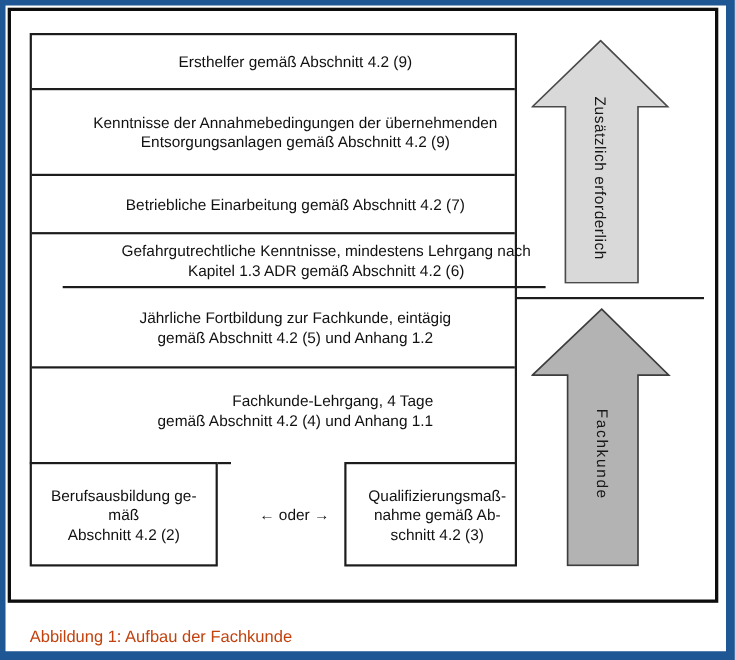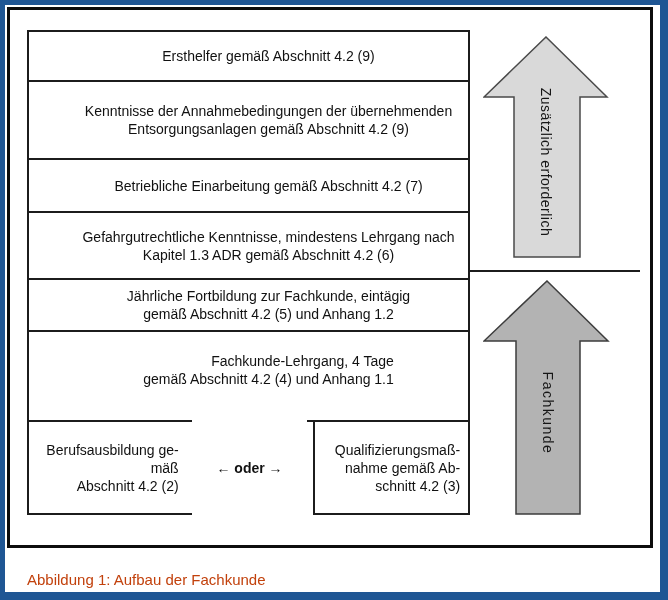--- a/index.html
+++ b/index.html
@@ -30,36 +30,36 @@
   .row{
     box-sizing:border-box;width:100%;
     display:flex;align-items:center;justify-content:center;
     text-align:center;white-space:pre-line;
     font-size:14px;line-height:18px;
     border-bottom:2px solid #1c1c1c;
     padding-left:40px;
   }
   .row:last-child{border-bottom:none;}
   .r1{height:50px;} .r2{height:78px;} .r3{height:53px;}
-  .r4{height:67px;} .r5{height:52px;} .r6{height:75px;text-align:right;}
+  .r4{height:49px;margin-left:28px;} .r5{height:73px;} .r6{height:75px;text-align:right;}
   
   .divider-ext{
     position:absolute;left:470px;top:270px;width:170px;height:2px;
     background:#1c1c1c;
   }
   
   .cell{
     position:absolute;box-sizing:border-box;
     display:flex;align-items:center;justify-content:center;
-    text-align:right;white-space:pre-line;
+    text-align:center;white-space:pre-line;
     font-size:14px;line-height:18px;background:#fff;
   }
   .cell-left{left:27px;top:420px;width:171px;height:95px;border:2px solid #1c1c1c;}
   .cell-right{left:313px;top:420px;width:157px;height:95px;border:2px solid #1c1c1c;padding-left:12px;}
-  .cell-oder{left:192px;top:420px;width:115px;height:95px;border:none;font-weight:bold;}
+  .cell-oder{left:210px;top:420px;width:115px;height:95px;border:none;}
   
   .arrow-svg{position:absolute;}
   .arrow-top-svg{left:483px;top:36px;}
   .arrow-bottom-svg{left:483px;top:280px;}
   .arrow-label{
     position:absolute;width:200px;height:20px;
     display:flex;align-items:center;justify-content:center;
     transform:rotate(90deg);transform-origin:center;
     font-size:14px;color:#161616;
   }

